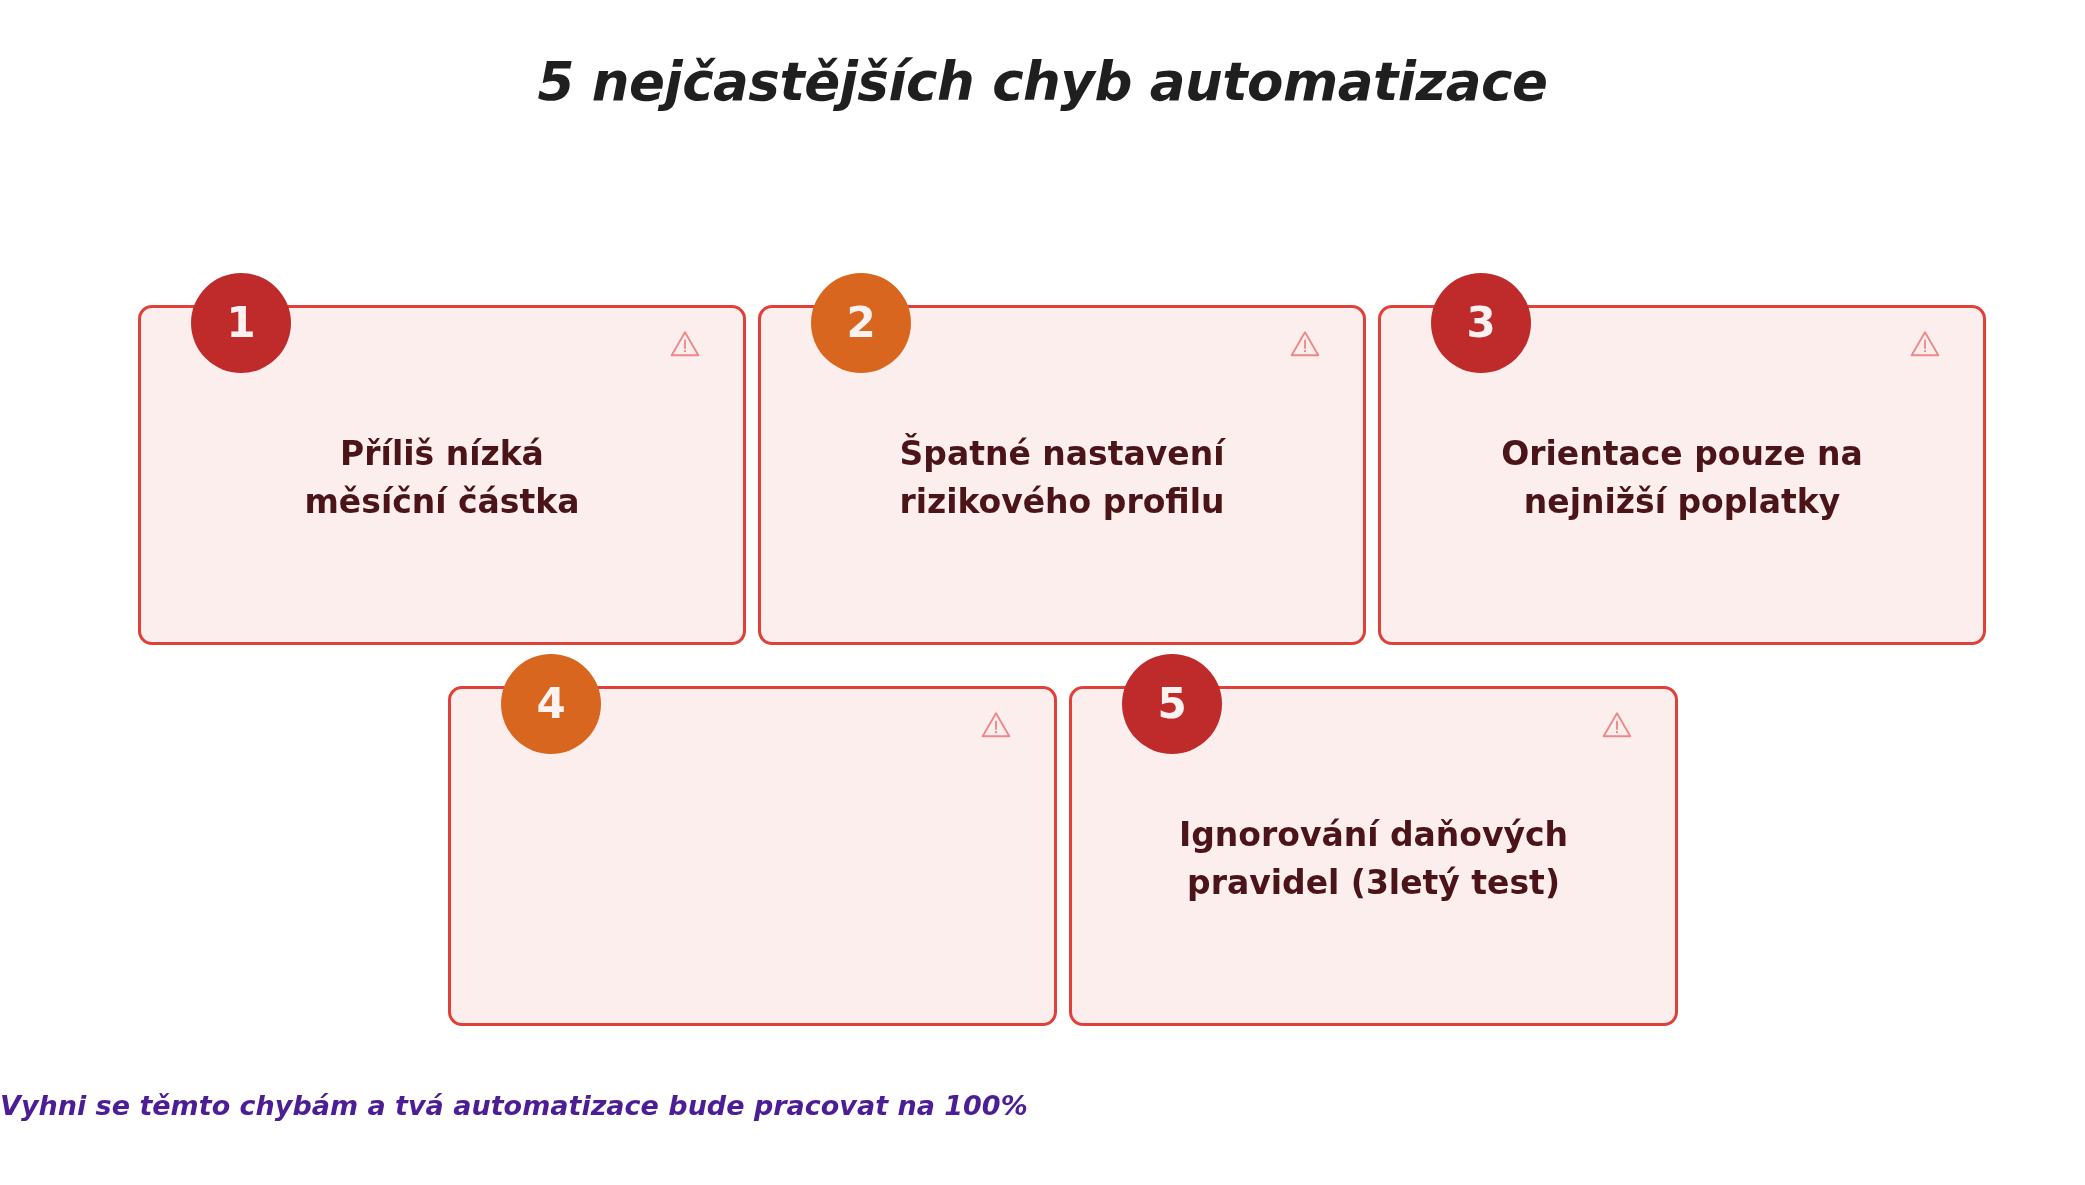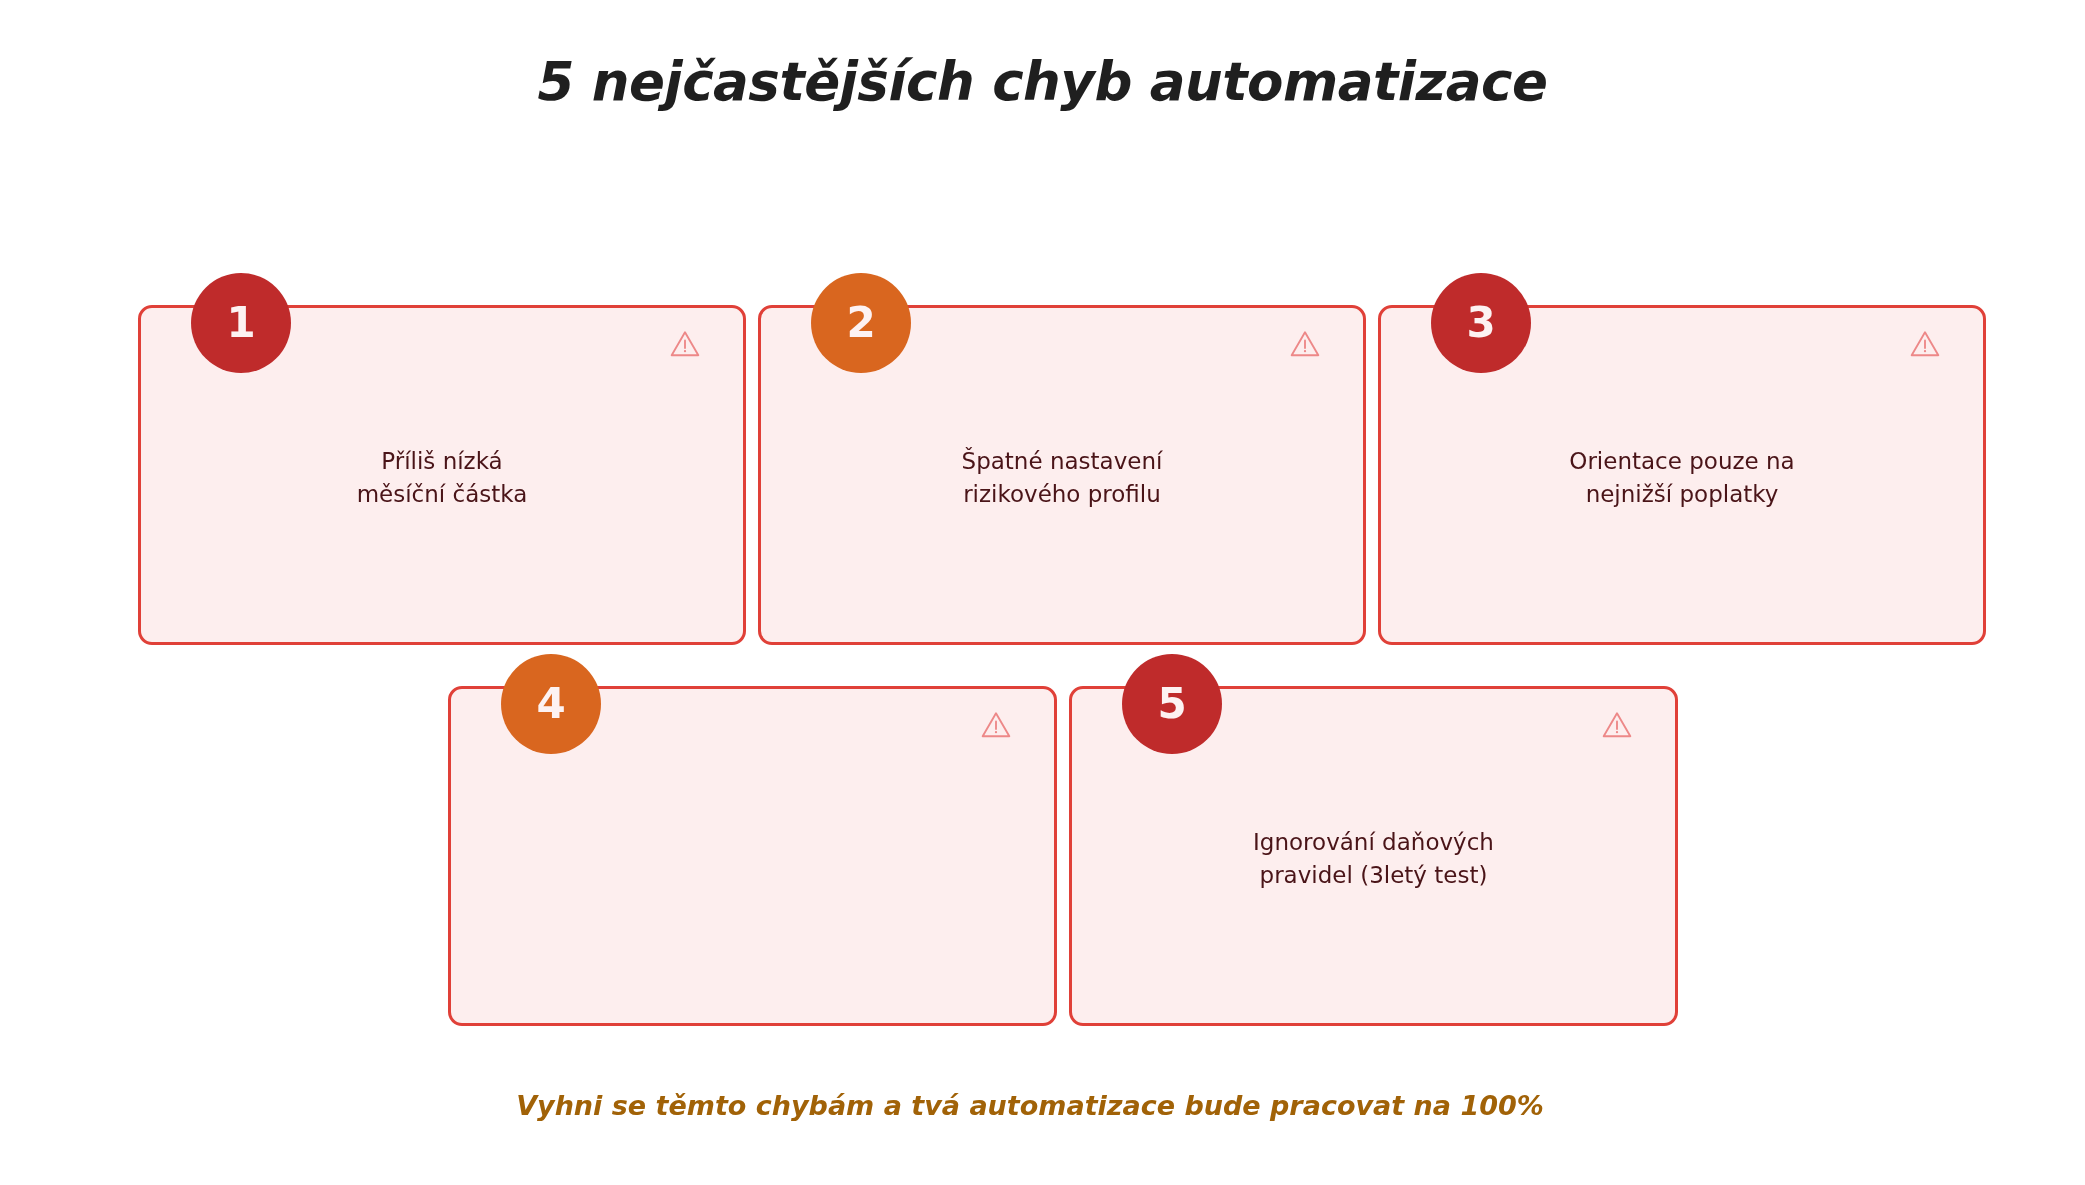--- a/index.html
+++ b/index.html
@@ -103,36 +103,36 @@
     z-index: 2;
   }
   .warn-icon svg { display: block; width: 32px; height: 32px; }
 
   
   .card-label {
     position: relative;
     z-index: 1;
     text-align: center;
     color: #4a1418;
-    font-size: 23px;
-    font-weight: normal;
+    font-size: 33px;
+    font-weight: bold;
     line-height: 1.45;
     padding: 0 20px;
     margin-top: 6px;
     white-space: pre-line;
   }
 
   
   .footer-note {
     position: absolute;
     left: 0;
     top: 1090px;
     width: 2060px;
-    text-align: center;
-    color: #a16207;
+    text-align: left;
+    color: #4c1d95;
     font-size: 27px;
     font-weight: bold;
     font-style: italic;
   }
 </style>
 </head>
 <body>
 
 <div class="page">
 

